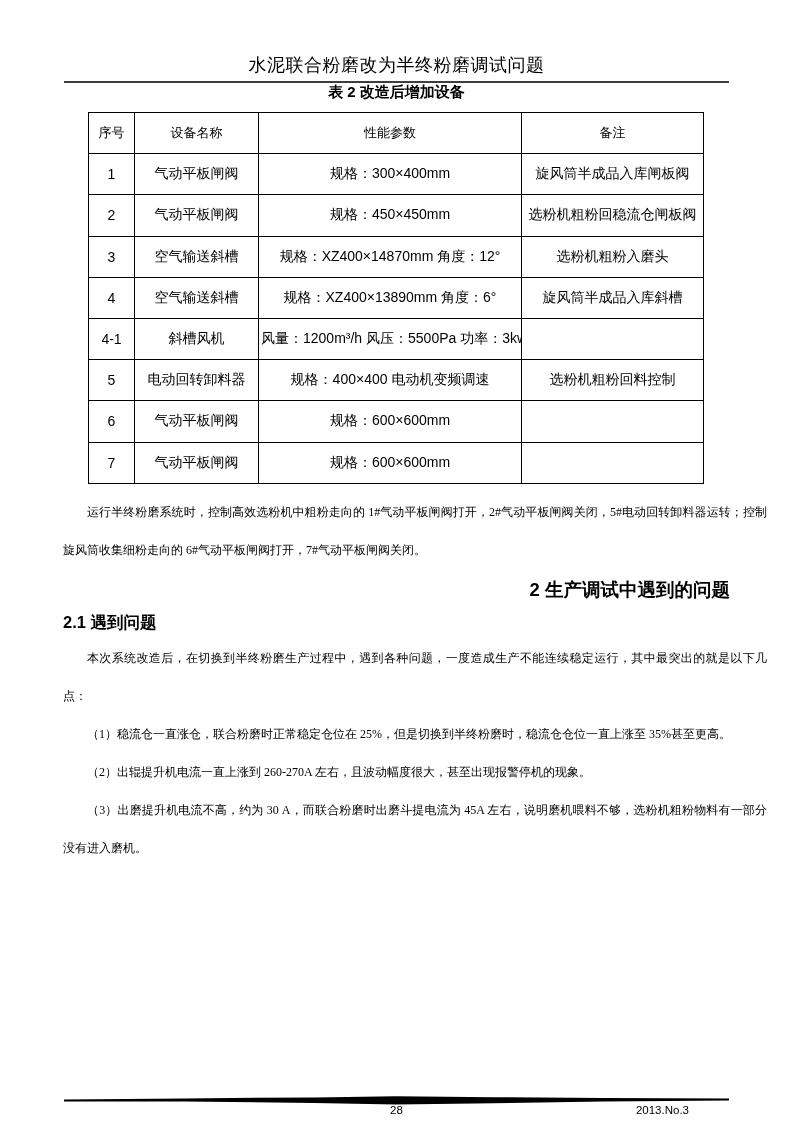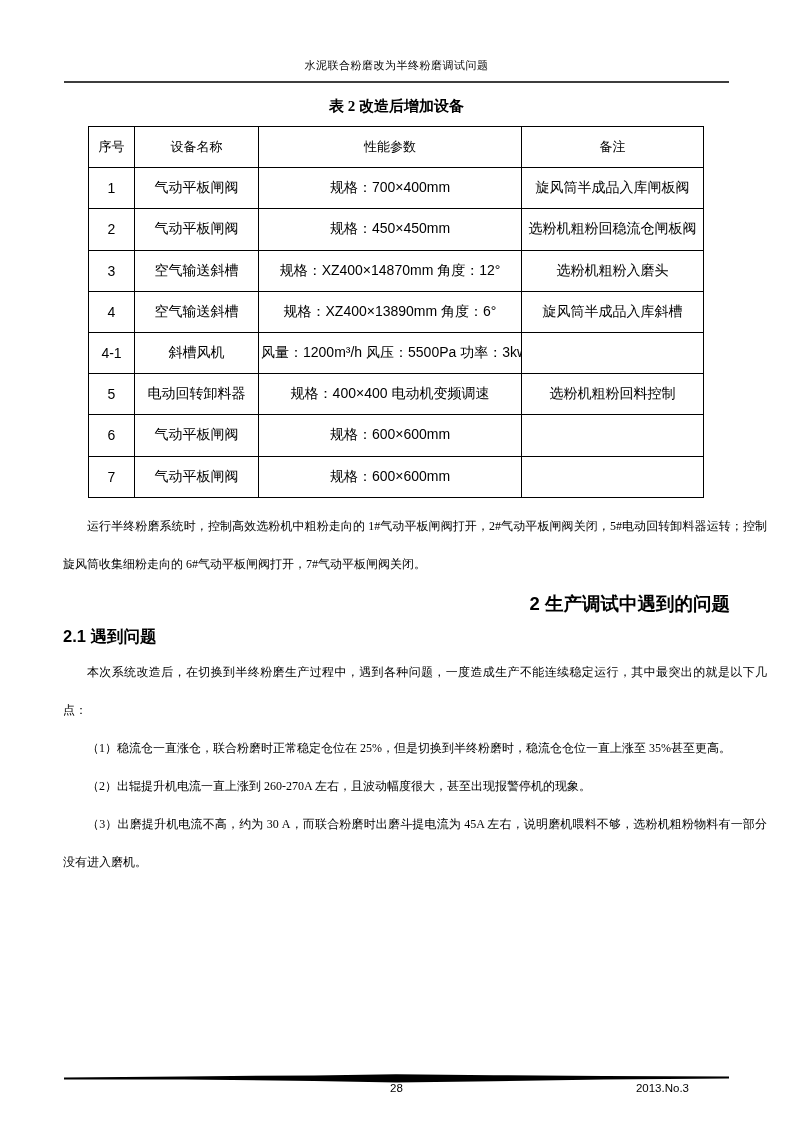--- a/index.html
+++ b/index.html
@@ -9,36 +9,35 @@
     height: 1122px;
     background: #ffffff;
     color: #000000;
     font-family: "Liberation Serif", serif;
     overflow: hidden;
     box-sizing: border-box;
   }
   .header-title {
     padding-top: 56px;
     text-align: center;
-    font-size: 11px;
+    font-size: 18px;
     line-height: 18px;
     letter-spacing: 0.5px;
     font-family: "Liberation Serif", serif;
   }
   .header-rule {
     margin: 7px 64px 0 64px;
     border-top: 2.2px solid #3d3d3d;
     height: 0;
   }
   .table-caption {
-    margin-top: 14px;
     text-align: center;
     font-weight: 700;
     font-size: 15px;
-    font-family: Liberation Serif, serif;
+    font-family: Liberation Sans, sans-serif;
   }
   table.equipment {
     border-collapse: collapse;
     table-layout: fixed;
     width: 615px;
     margin: 10px 0 0 88px;
     font-family: "Liberation Sans", sans-serif;
   }
   table.equipment th, table.equipment td {
     border: 1.6px solid #000000;
@@ -77,21 +76,21 @@
   }
   .sec-h3 {
     margin: 7px 63px 0 63px;
     font-size: 16.5px;
     font-weight: 700;
     line-height: 24px;
     font-family: "Liberation Sans", sans-serif;
   }
   .footer {
     position: absolute;
-    left: 0; top: 1070px;
+    left: 0; top: 1092px;
     width: 793px;
   }
   .footer-rule-wrap { margin: 0 64px; height: 11px; }
   .footer-texts {
     position: relative;
     width: 793px;
     height: 20px;
     font-family: "Liberation Sans", sans-serif;
     font-size: 11.5px;
   }
@@ -129,21 +128,21 @@
         <th>序号</th>
         <th>设备名称</th>
         <th>性能参数</th>
         <th>备注</th>
       </tr>
     </thead>
     <tbody>
       <tr>
         <td>1</td>
         <td>气动平板闸阀</td>
-        <td>规格：700×400mm</td>
+        <td>规格：300×400mm</td>
         <td>旋风筒半成品入库闸板阀</td>
       </tr>
       <tr>
         <td>2</td>
         <td>气动平板闸阀</td>
         <td>规格：450×450mm</td>
         <td>选粉机粗粉回稳流仓闸板阀</td>
       </tr>
       <tr>
         <td>3</td>

